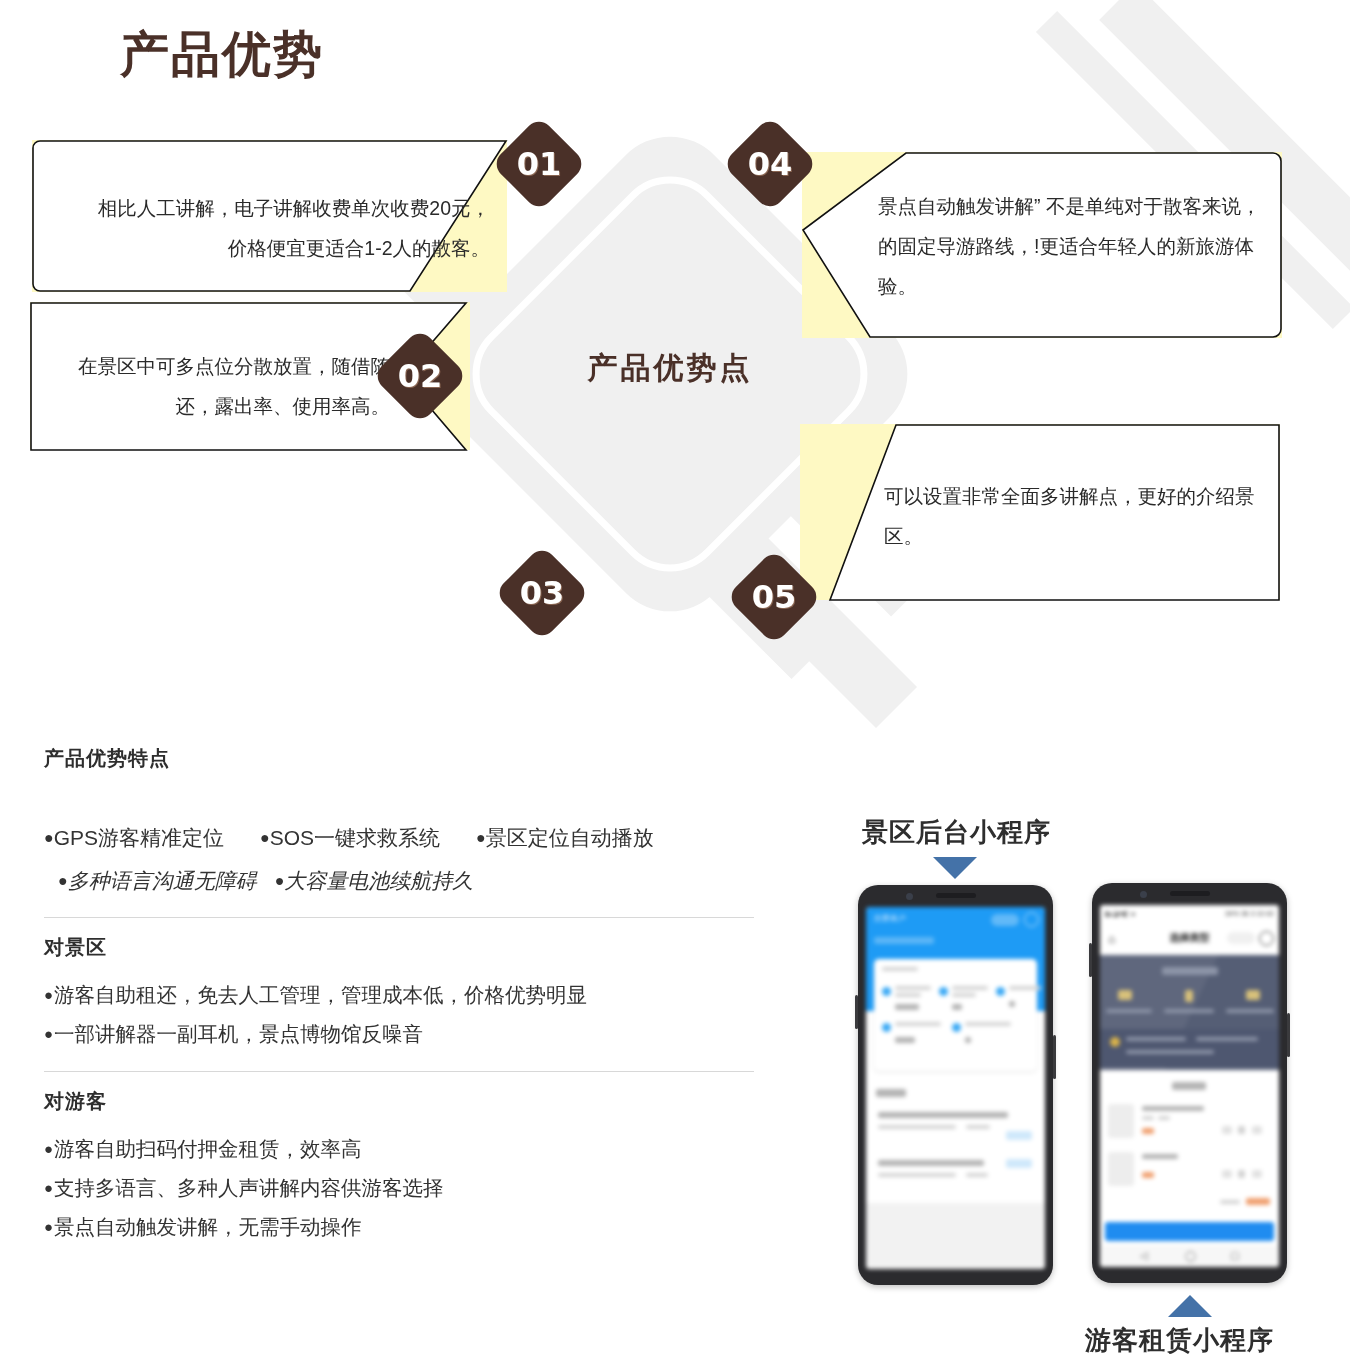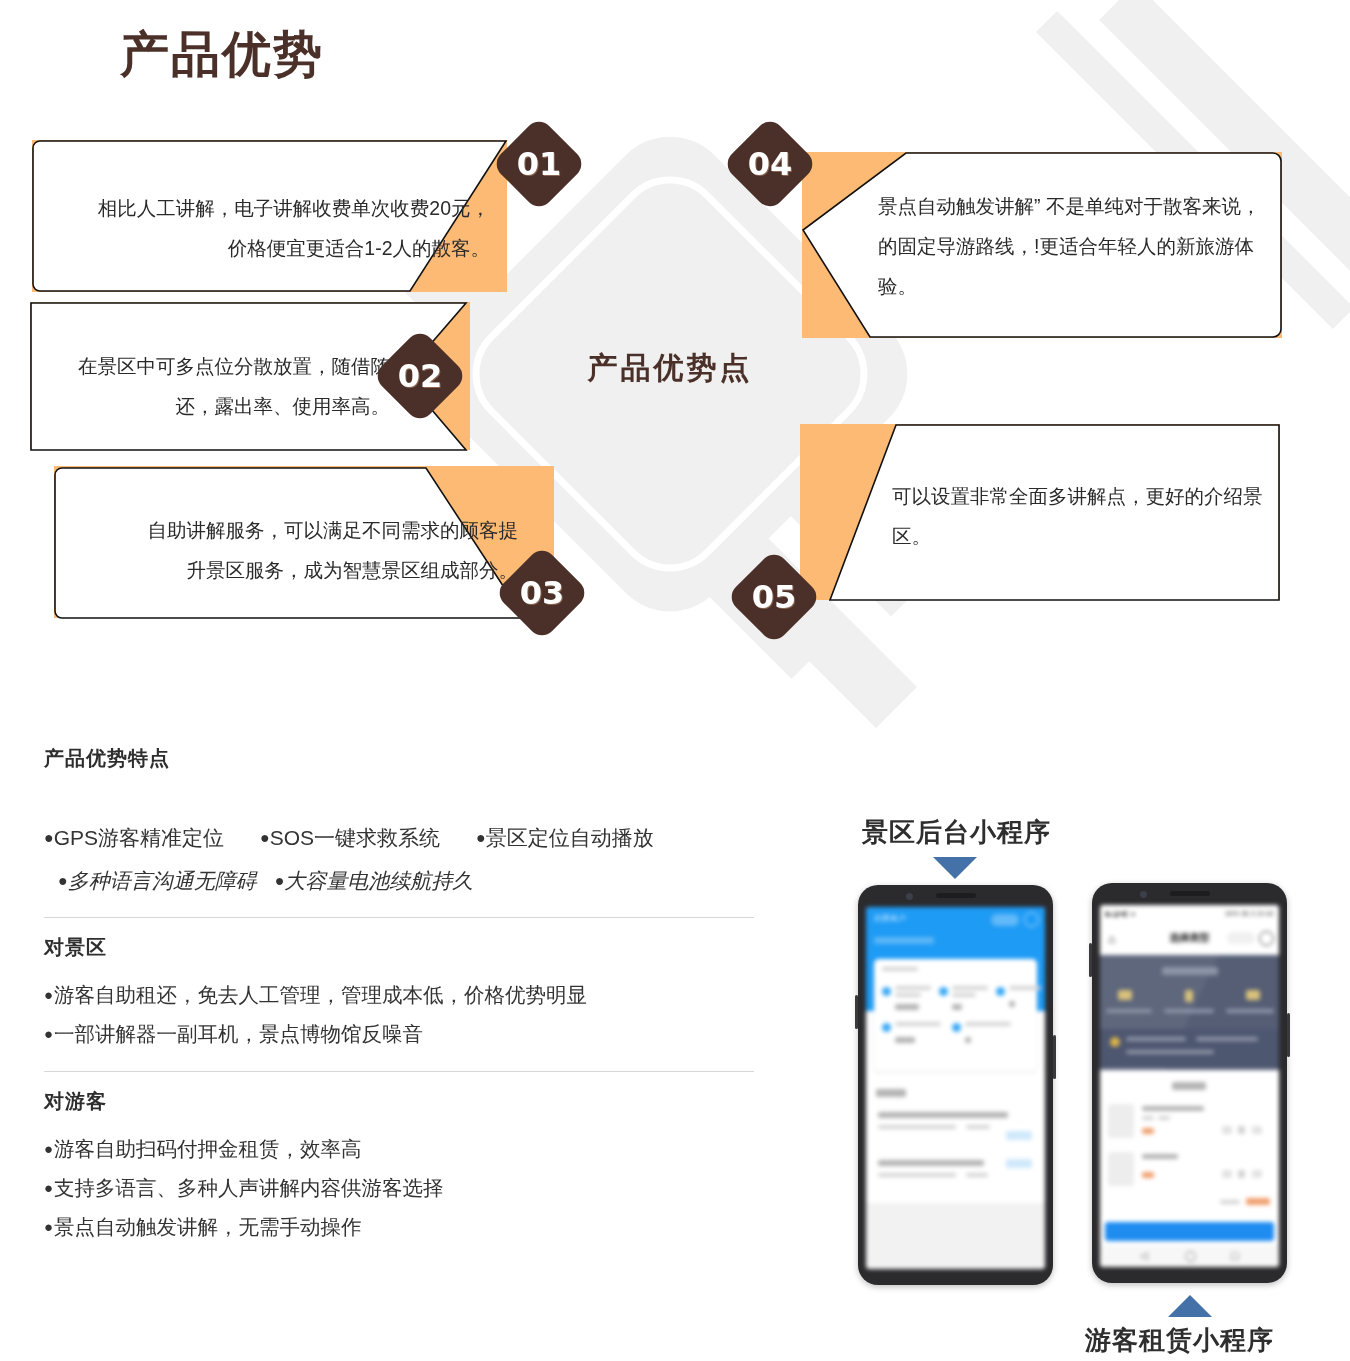--- a/index.html
+++ b/index.html
@@ -47,21 +47,21 @@
     position: absolute; left: 0; top: 160px; width: 372px;
     text-align: center;
     font-size: 30px; font-weight: bold; color: #4a3028;
     letter-spacing: 3px;
     font-family: "DejaVu Sans", "Liberation Sans", sans-serif;
   }
 
   
   .callout {
     position: absolute;
-    background: #fdba74;
+    background: #fef9c3;
     color: #2a2a2a;
     font-size: 19.5px;
     line-height: 40px;
   }
   .callout .txt { position: absolute; white-space: pre-line; }
 
   .box-svg { position:absolute; left:0; top:0; overflow: visible; }
 
   
   .badge {
@@ -188,48 +188,41 @@
     <svg class="box-svg" width="442" height="150" viewBox="0 0 442 150">
       <path d="M1,1 H436 L373,74 L436,148 H1 Z" fill="#ffffff" stroke="#111111" stroke-width="1.6"></path>
     </svg>
     <div class="txt" style="left:10px; top:44px; width:350px; text-align:right;">在景区中可多点位分散放置，随借随
 还，露出率、使用率高。</div>
   </div>
   <div class="badge" style="left:386px; top:342px;">
     <div class="num">02</div>
   </div>
 
-  <div class="callout" style="left:54px; top:466px; width:500px; height:152px;">
-    <svg class="box-svg" width="502" height="154" viewBox="0 0 502 154">
-      <path d="M8,152 H470 L470,152 L372,2 H8 A7,7 0 0 0 1,9 V145 A7,7 0 0 0 8,152 Z" fill="#ffffff" stroke="#111111" stroke-width="1.6"></path>
-    </svg>
-    <div class="txt" style="left:14px; top:44px; width:450px; text-align:right;">自助讲解服务，可以满足不同需求的顾客提
-升景区服务，成为智慧景区组成部分。</div>
-  </div>
   <div class="badge" style="left:508px; top:559px;">
     <div class="num">03</div>
   </div>
 
   <div class="callout" style="left:802px; top:152px; width:480px; height:186px;">
     <svg class="box-svg" width="482" height="188" viewBox="0 0 482 188">
       <path d="M104,1 H471 A8,8 0 0 1 479,9 V177 A8,8 0 0 1 471,185 H68 L1,78 Z" fill="#ffffff" stroke="#111111" stroke-width="1.6"></path>
     </svg>
     <div class="txt" style="left:76px; top:34px; width:424px; text-align:left;">景点自动触发讲解” 不是单纯对于散客来说，
 的固定导游路线，!更适合年轻人的新旅游体
 验。</div>
   </div>
   <div class="badge" style="left:736px; top:130px;">
     <div class="num">04</div>
   </div>
 
   <div class="callout" style="left:800px; top:424px; width:480px; height:176px;">
     <svg class="box-svg" width="482" height="178" viewBox="0 0 482 178">
       <path d="M96,1 H479 V176 H30 L30,176 Z" fill="#ffffff" stroke="#111111" stroke-width="1.6"></path>
     </svg>
-    <div class="txt" style="left:92px; top:52px; width:412px; text-align:left;">可以设置非常全面多讲解点，更好的介绍景
+    <div class="txt" style="left:84px; top:52px; width:412px; text-align:left;">可以设置非常全面多讲解点，更好的介绍景
 区。</div>
   </div>
   <div class="badge" style="left:740px; top:563px;">
     <div class="num">05</div>
   </div>
 
   <div id="features">
 
     <div class="sec-head">产品优势特点</div>
 

